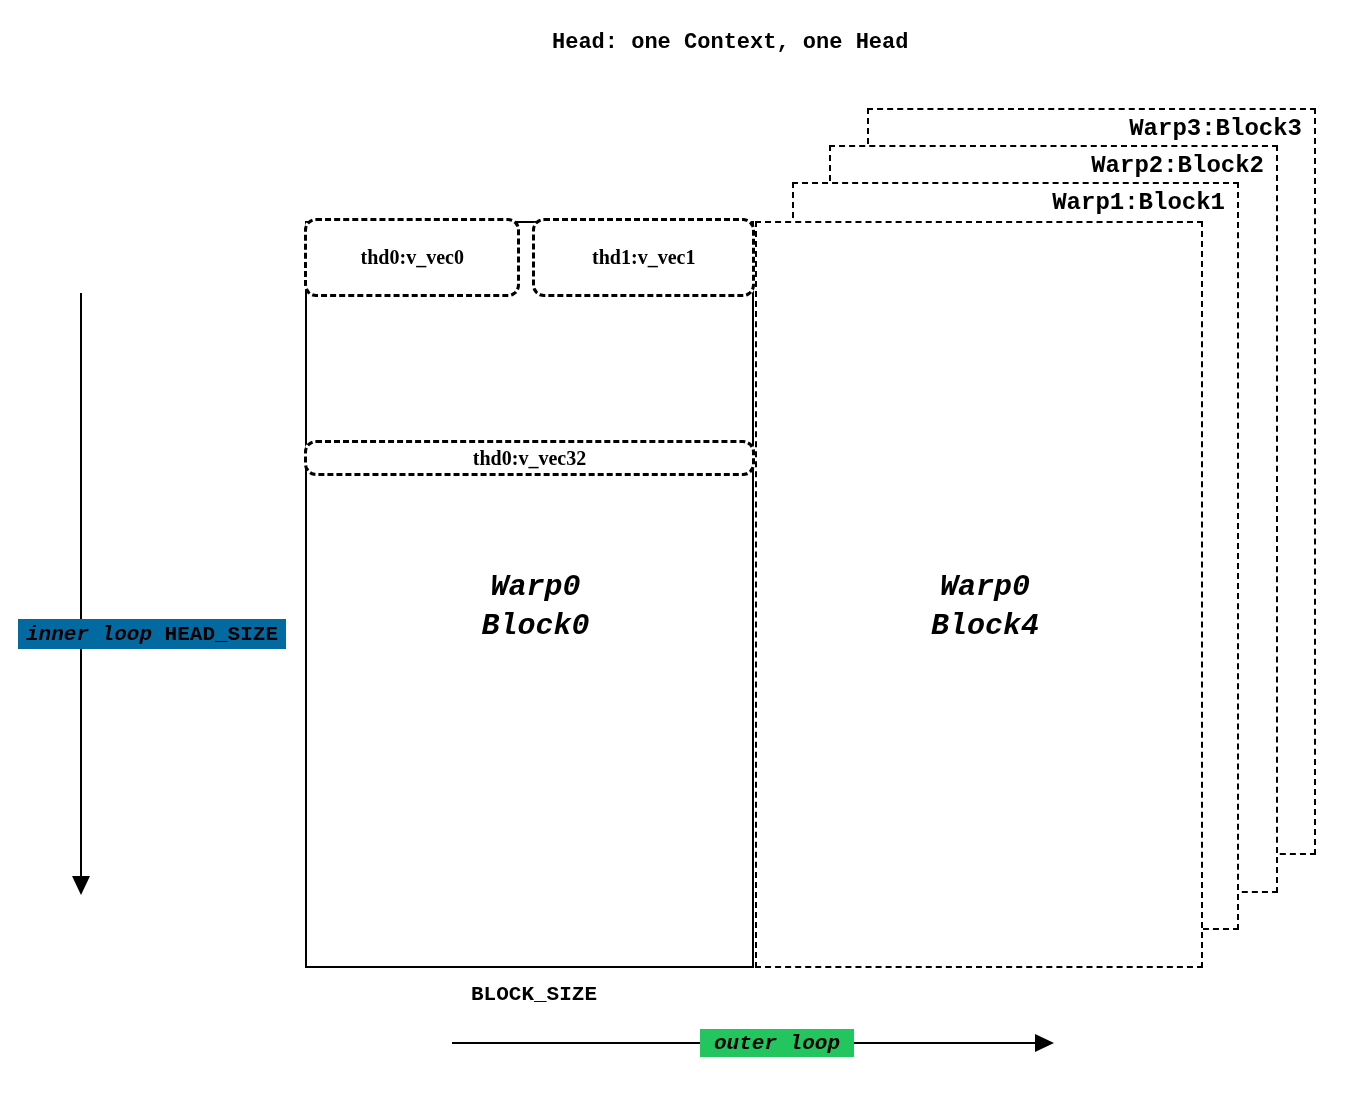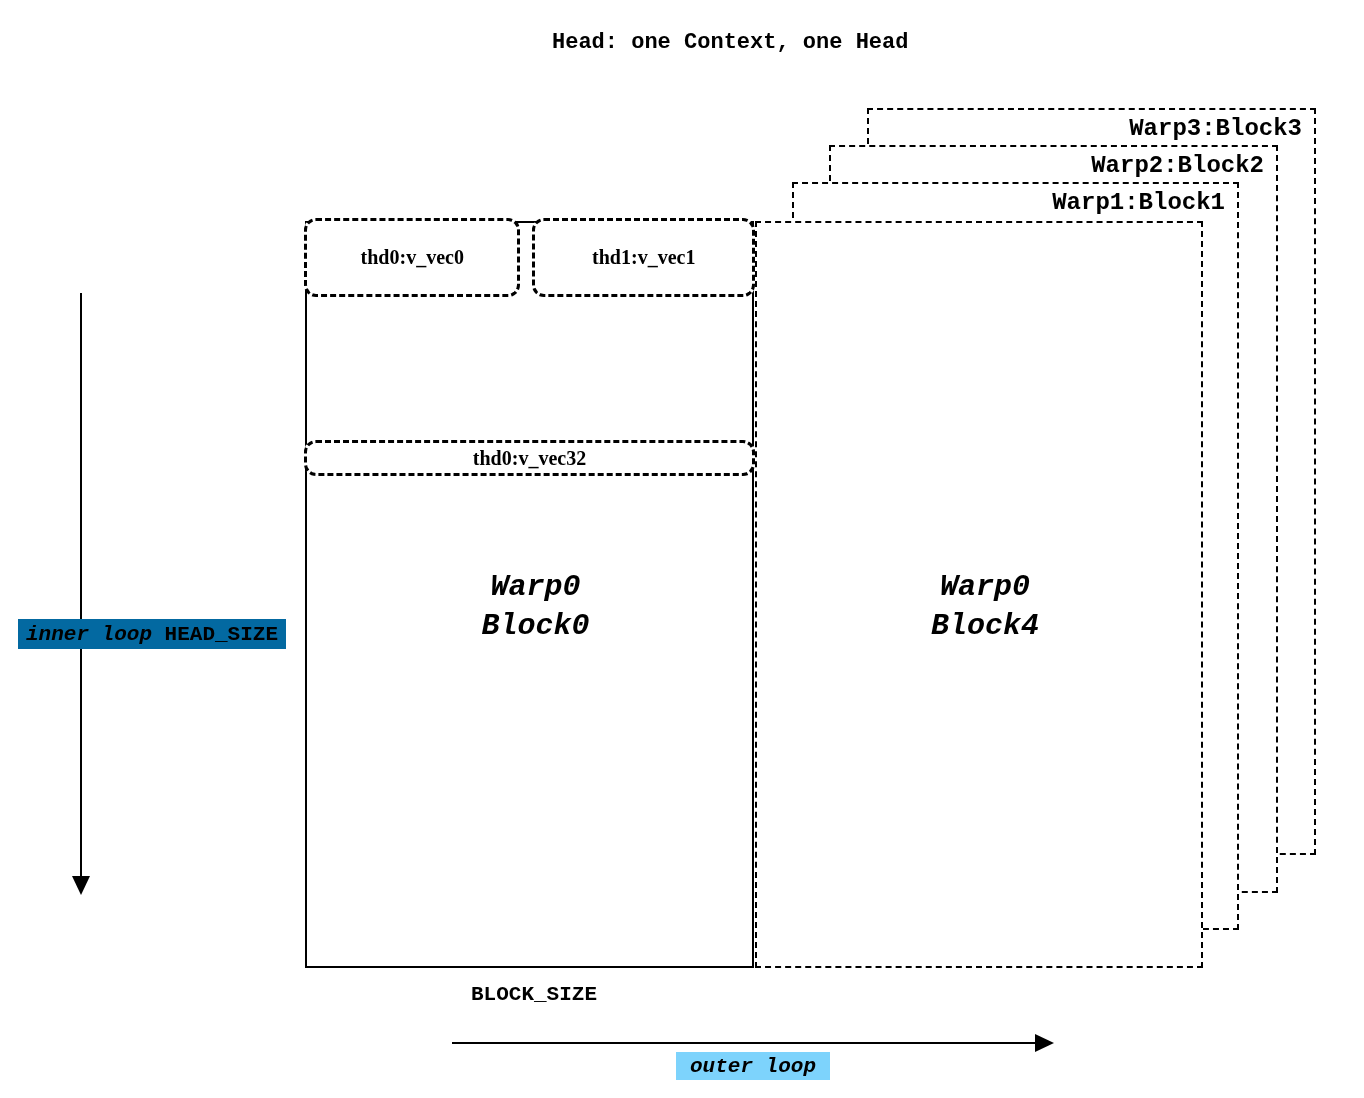--- a/index.html
+++ b/index.html
@@ -107,27 +107,26 @@
   .h-line{left:452px;top:1042px;width:590px;height:2px;background:#000;z-index:1;}
   .h-head{
     left:1035px;top:1034px;
     width:0;height:0;
     border-top:9px solid transparent;
     border-bottom:9px solid transparent;
     border-left:19px solid #000;
     z-index:1;
   }
   .outer-label{
-    left:676px;top:1029px;width:154px;height:28px;
-    background:#7dd3fc;
+    left:700px;top:1029px;width:154px;height:28px;
+    background:#22c55e;
     display:flex;align-items:center;justify-content:center;
     font-size:21px;font-style:italic;
     white-space:nowrap;
     z-index:2;
-    margin-top:23px;
   }
 </style>
 </head>
 <body>
 
 <div class="canvas">
 
   <div class="abs title">Head: one Context, one Head</div>
 
   <div class="abs card warp3">

